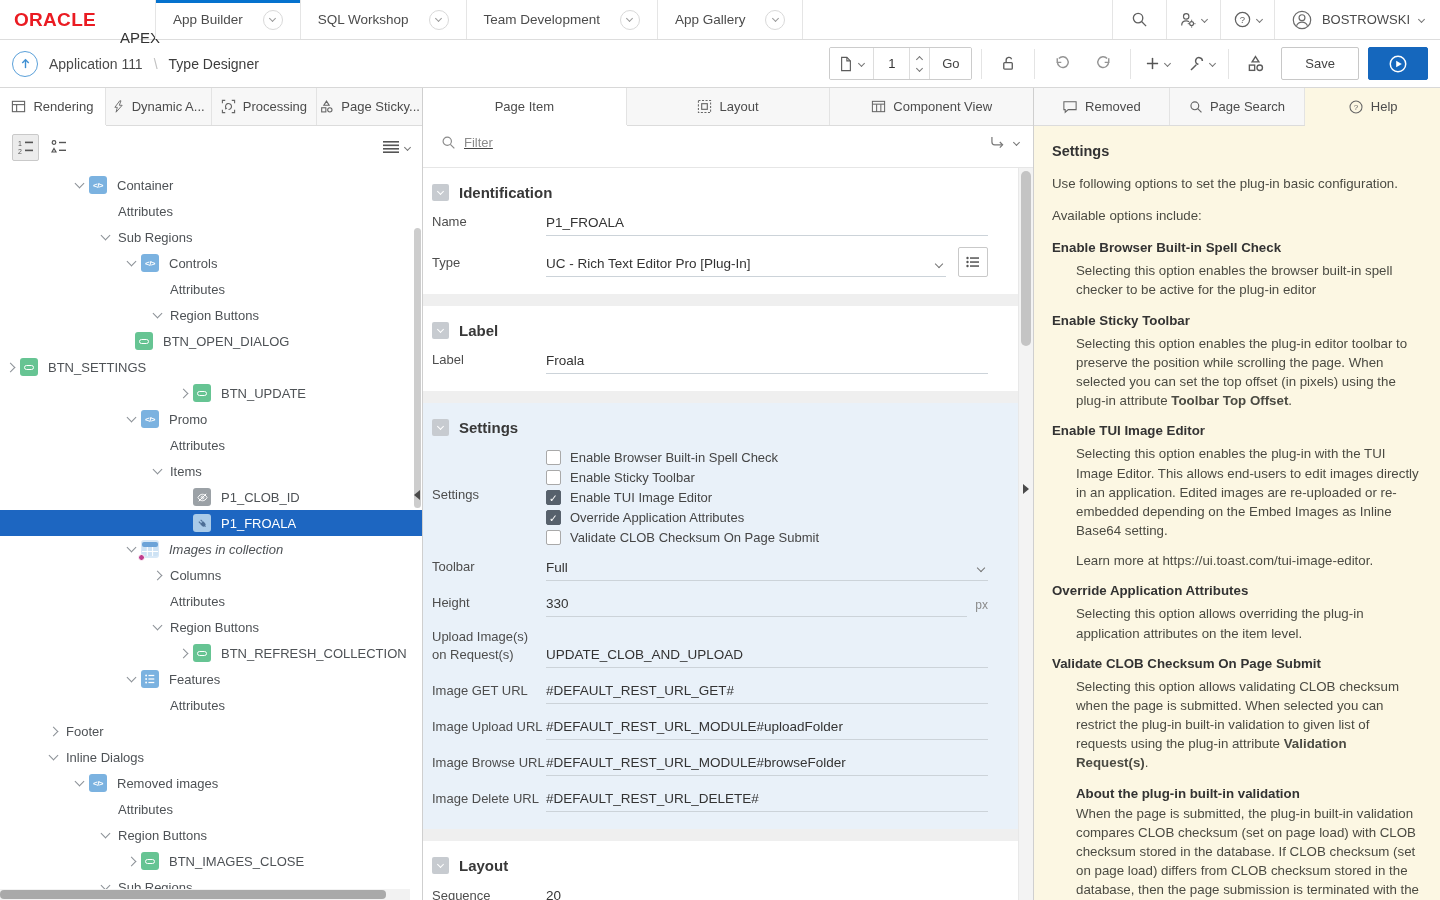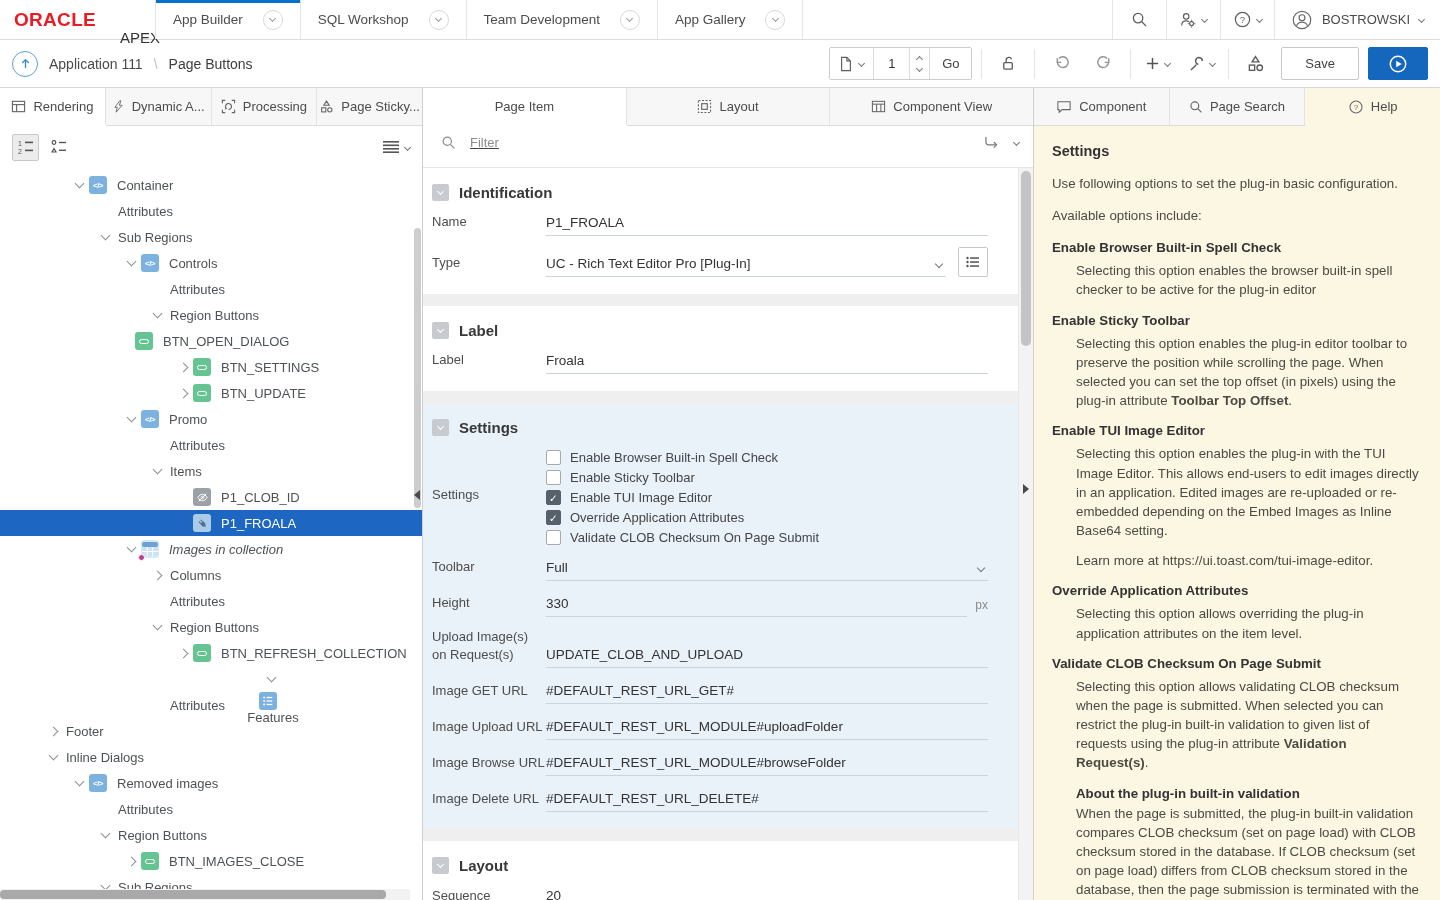--- a/index.html
+++ b/index.html
@@ -81,21 +81,21 @@
 .pill{width:10px;height:5px;border:1.4px solid #fff;border-radius:3px;}
 .tdot{position:absolute;left:-3px;bottom:-3px;width:7px;height:7px;border-radius:50%;background:#c03b8e;border:1px solid #fff;}
 .tlabel{margin-left:3px;}
 .tlabel.it{font-style:italic;}
 .l-vscroll{position:absolute;top:140px;right:1px;width:7px;height:280px;background:#cdcdcd;border-radius:4px;}
 .l-hscroll{position:absolute;left:0;bottom:0;height:11px;right:12px;background:#f2f2f2;}
 .l-hscroll .thumb{position:absolute;left:0;top:1px;height:9px;width:386px;background:#a9a9a9;border-radius:4px;}
 .collapse-l{position:absolute;right:2px;top:402px;width:0;height:0;border-top:5px solid transparent;border-bottom:5px solid transparent;border-right:6px solid #4a4a4a;}
 
 
-.filter-row{height:42px;display:flex;align-items:center;padding:0 14px 8px 18px;border-bottom:1px solid #e6e6e6;gap:14px;flex:none;text-decoration:underline;}
+.filter-row{height:42px;display:flex;align-items:center;padding:0 14px 8px 18px;border-bottom:1px solid #e6e6e6;gap:8px;flex:none;text-decoration:underline;}
 .filter-input{flex:1;border:none;outline:none;font-size:13px;color:#555;font-family:inherit;background:transparent;}
 .filter-input::placeholder{color:#8c8c8c;}
 .form{flex:1;overflow:hidden;padding-right:15px;}
 .fsec{padding:4px 0 6px;background:#fff;}
 .fsec.tint{background:var(--settings-tint);}
 .fsec-h{display:flex;align-items:center;gap:10px;padding:12px 0 10px 9px;}
 .col-btn{width:17px;height:17px;background:#c7cbd0;border-radius:2px;display:flex;align-items:center;justify-content:center;cursor:pointer;flex:none;}
 .col-btn .chev{width:5px;height:5px;border-color:#fff;margin-top:-2px;}
 .fsec-h h3{font-size:15px;color:#383838;font-weight:700;}
 .frow{display:flex;align-items:flex-end;margin:0 30px 11px 9px;position:relative;}
@@ -203,21 +203,21 @@
 <div class="toolbar2">
   <div class="crumb">
     <span class="up-circ">
         <svg width="13" height="13" viewBox="0 0 14 14" fill="none" stroke="#3f8fd2" stroke-width="1.5">
           <line x1="7" y1="12" x2="7" y2="3"></line>
           <polyline points="3.5,6.5 7,3 10.5,6.5"></polyline>
         </svg>
       </span>
     <span>Application 111</span>
     <span class="sep">\</span>
-    <span class="pd">Page Buttons</span>
+    <span class="pd">Type Designer</span>
   </div>
   <div class="t2-actions">
     <div class="pgroup">
       <span class="pseg">
         <span>
             <svg width="14" height="16" viewBox="0 0 16 18" fill="none" stroke="#5c5c5c" stroke-width="1.3">
               <path d="M3 1.5h6l4 4v11H3z"></path>
               <path d="M9 1.5v4h4"></path>
             </svg>
           </span>
@@ -410,21 +410,21 @@
           <span class="tchev down"></span>
           <span class="tlabel">Region Buttons</span>
         </div>
         <div class="trow" style="padding-left: 115px;">
           <span class="tchev"></span>
           <span class="ticon button">
             <span class="pill"></span>
           </span>
           <span class="tlabel">BTN_OPEN_DIALOG</span>
         </div>
-        <div class="trow" style="padding-left: 173px; text-align: center;">
+        <div class="trow" style=" text-align: center;">
           <span class="tchev right"></span>
           <span class="ticon button">
             <span class="pill"></span>
           </span>
           <span class="tlabel">BTN_SETTINGS</span>
         </div>
         <div class="trow" style="padding-left: 173px;">
           <span class="tchev right"></span>
           <span class="ticon button">
             <span class="pill"></span>
@@ -497,21 +497,21 @@
           <span class="tchev down"></span>
           <span class="tlabel">Region Buttons</span>
         </div>
         <div class="trow" style="padding-left: 173px;">
           <span class="tchev right"></span>
           <span class="ticon button">
             <span class="pill"></span>
           </span>
           <span class="tlabel">BTN_REFRESH_COLLECTION</span>
         </div>
-        <div class="trow" style="padding-left: 121px; flex-direction: column;">
+        <div class="trow" style="padding-left: 121px;">
           <span class="tchev down"></span>
           <span class="ticon list">
             <svg width="14" height="14" viewBox="0 0 18 18">
               <g fill="#fff">
                 <circle cx="4" cy="4.5" r="1.2"></circle>
                 <rect x="7" y="3.7" width="7.5" height="1.6"></rect>
                 <circle cx="4" cy="9" r="1.2"></circle>
                 <rect x="7" y="8.2" width="7.5" height="1.6"></rect>
                 <circle cx="4" cy="13.5" r="1.2"></circle>
                 <rect x="7" y="12.7" width="7.5" height="1.6"></rect>
@@ -758,21 +758,21 @@
   </section>
 
   <aside class="right-panel">
     <div class="ptabs">
       <div class="ptab">
         <span>
             <svg width="16" height="14" viewBox="0 0 18 16" fill="none" stroke="#666" stroke-width="1.2">
               <path d="M2 2h14v9H7l-3.5 3v-3H2z"></path>
             </svg>
           </span>
-        <span>Component</span>
+        <span>Removed</span>
       </div>
       <div class="ptab">
         <span>
             <svg width="14" height="14" viewBox="0 0 18 18" fill="none" stroke="#666" stroke-width="1.5">
               <circle cx="7.5" cy="7.5" r="5"></circle>
               <line x1="11.2" y1="11.2" x2="16" y2="16"></line>
             </svg>
           </span>
         <span>Page Search</span>
       </div>

